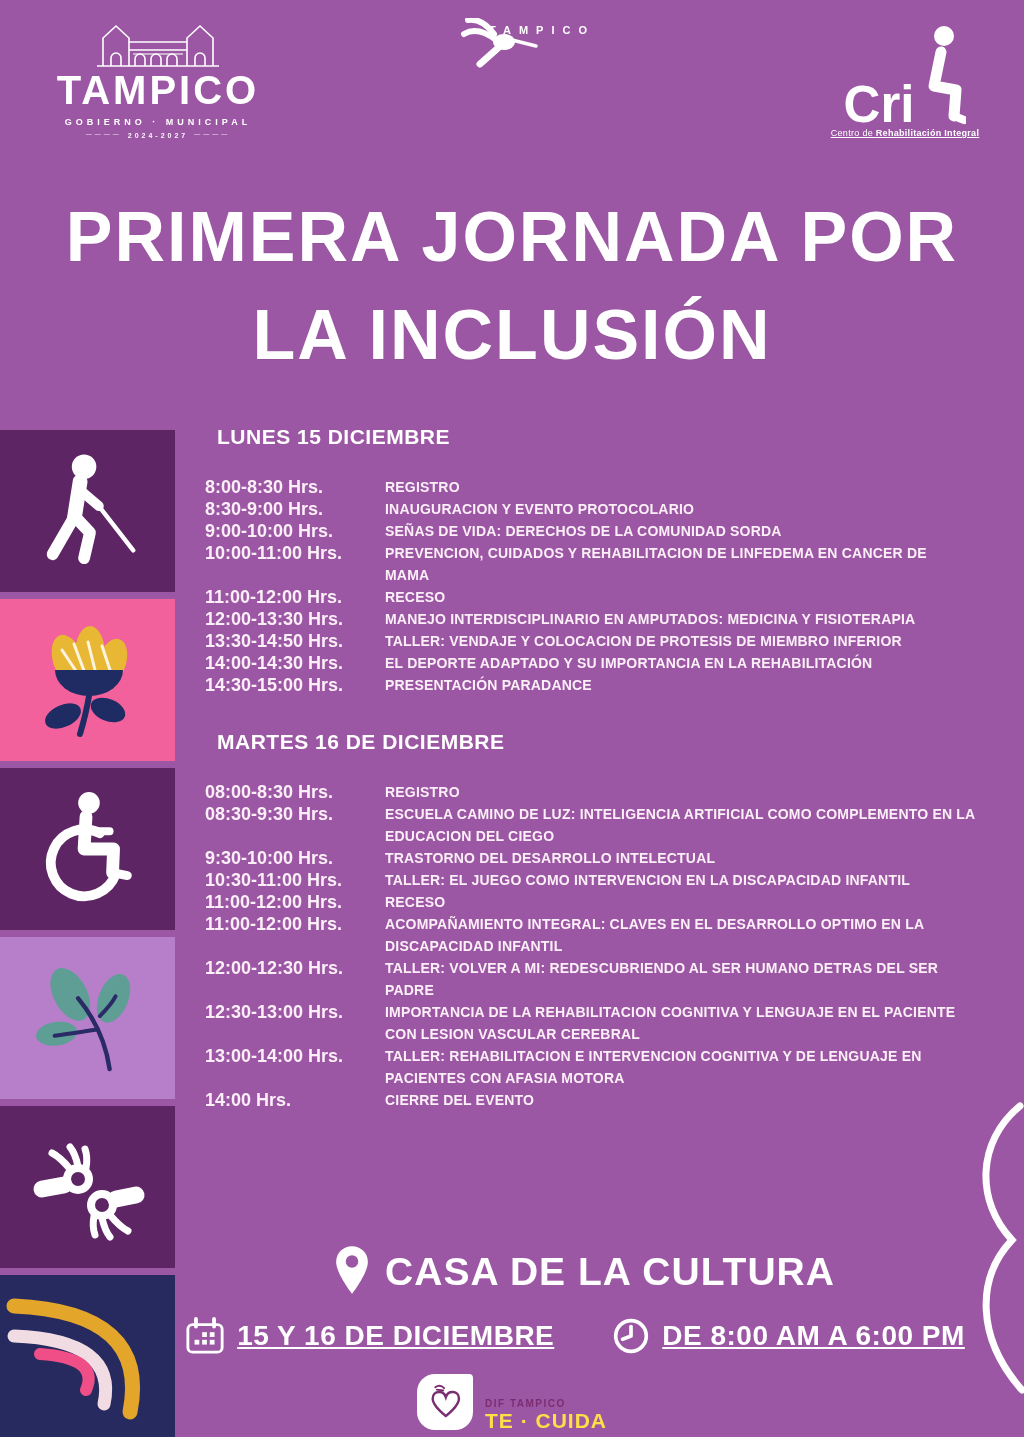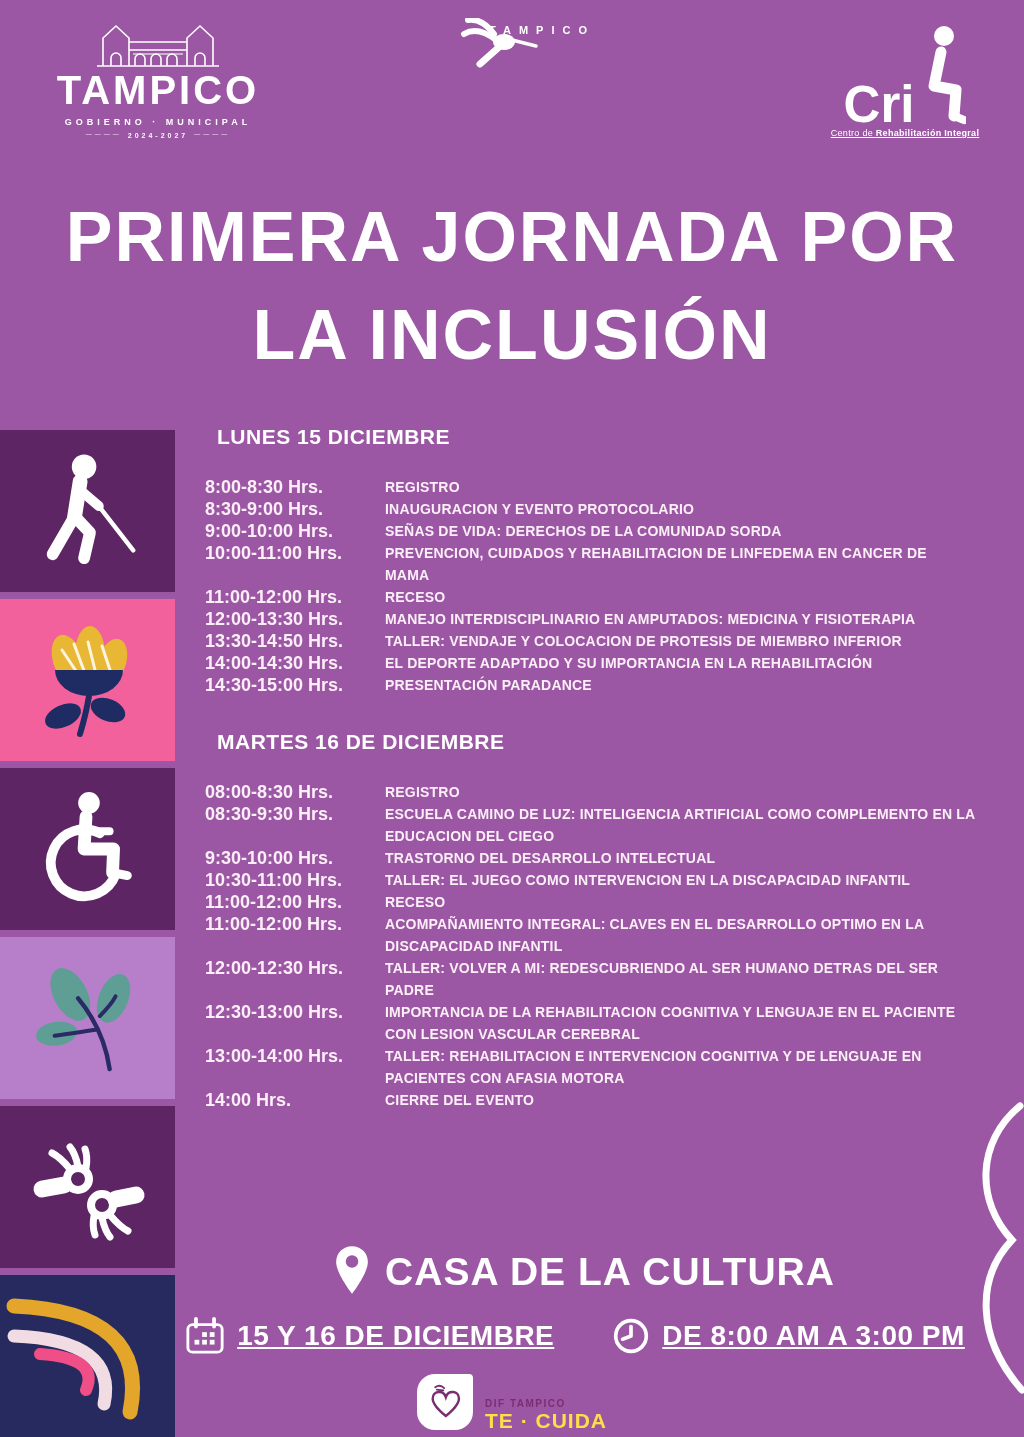--- a/index.html
+++ b/index.html
@@ -325,21 +325,21 @@
           <rect x="18" y="24" width="5" height="5" fill="#fff"></rect>
           <rect x="26" y="24" width="5" height="5" fill="#fff"></rect>
       </svg>
       <span class="dt-text">15 Y 16 DE DICIEMBRE</span>
     </div>
     <div class="dt-item">
       <svg width="38" height="38" viewBox="0 0 36 36" fill="none">
         <circle cx="18" cy="18" r="14.5" stroke="#fff" stroke-width="3.5"></circle>
         <path d="M18,18 L18,9 M18,18 L10,21" stroke="#fff" stroke-width="3.5" stroke-linecap="round"></path>
       </svg>
-      <span class="dt-text">DE 8:00 AM A 3:00 PM</span>
+      <span class="dt-text">DE 8:00 AM A 6:00 PM</span>
     </div>
   </div>
 
   <div class="brand-row">
     <div class="brand-mark">
       <svg width="46" height="46" viewBox="0 0 56 56" fill="none">
         <path d="M29,22 C26,13 13,14 13,24 C13,33 29,45 29,45 C29,45 45,33 45,24 C45,14 32,13 29,22 Z" stroke="#7B2D72" stroke-width="3" stroke-linecap="round"></path>
         <path d="M16,10 Q22,6 27,11 M18,13 L26,14" stroke="#7B2D72" stroke-width="2.2" stroke-linecap="round"></path>
       </svg>
     </div>

